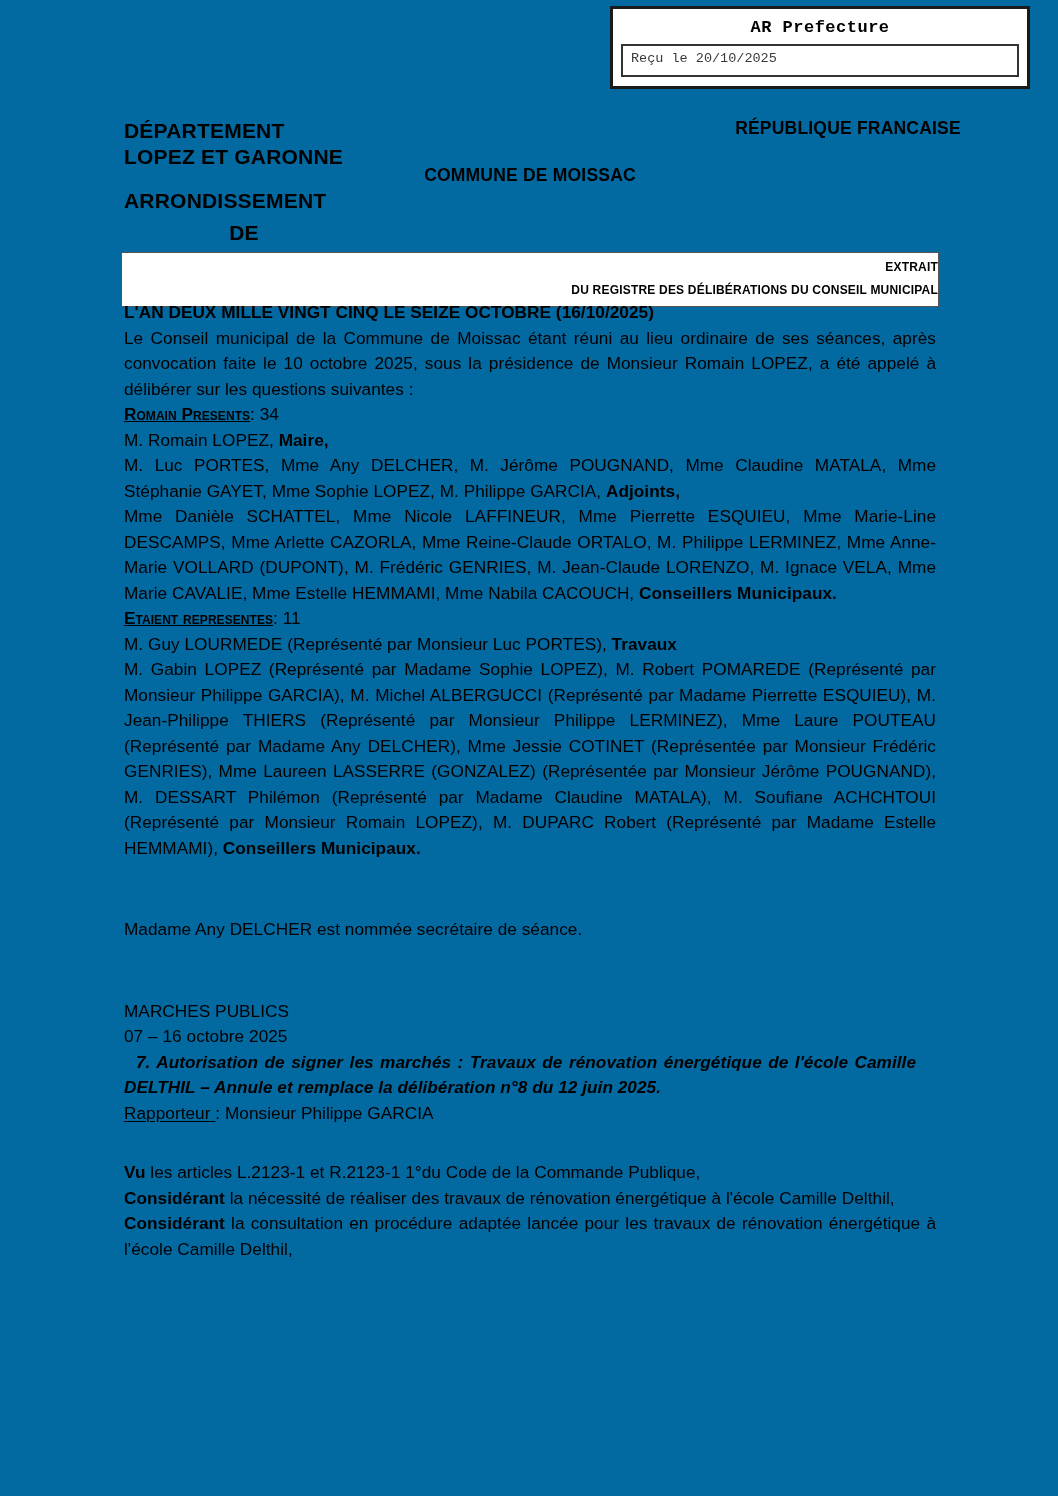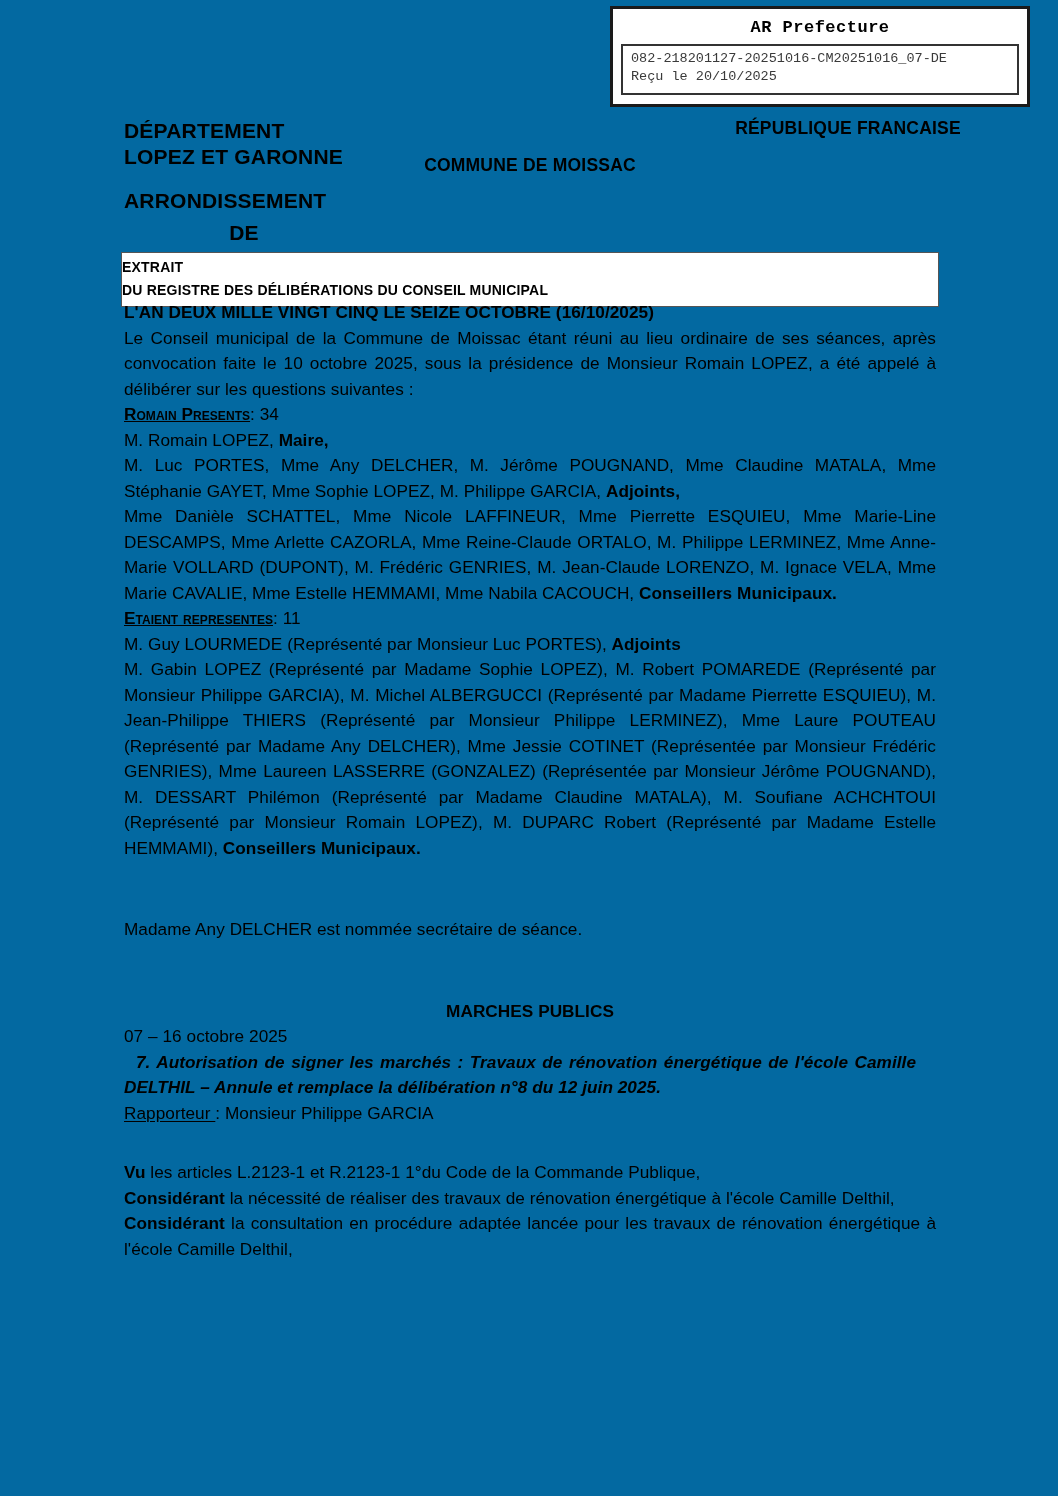--- a/index.html
+++ b/index.html
@@ -72,44 +72,44 @@
     top: 118px;
     width: 440px;
     text-align: center;
     font-weight: bold;
     font-size: 17.5px;
     letter-spacing: 0.2px;
   }
   .hdr-commune {
     position: absolute;
     left: 230px;
-    top: 155px;
+    top: 165px;
     width: 600px;
     text-align: center;
     font-weight: bold;
     font-size: 17.5px;
     letter-spacing: 0.2px;
   }
 
   
   .extrait-box {
     position: absolute;
     left: 121px;
     top: 252px;
     width: 818px;
     box-sizing: border-box;
     border: 1.5px solid #555555;
     background: #ffffff;
     padding: 3px 0 4px 0;
   }
   .extrait-box .l1,
   .extrait-box .l2 {
-    text-align: left;
-    font-weight: bold;
-    font-size: 14px;
+    text-align: right;
+    font-weight: bold;
+    font-size: 12px;
     line-height: 23px;
     letter-spacing: 0.2px;
   }
 
   
   .body {
     position: absolute;
     left: 124px;
     top: 300px;
     width: 812px;
@@ -126,25 +126,24 @@
     font-variant: small-caps;
     font-weight: bold;
     text-decoration: underline;
     text-underline-offset: 1px;
   }
   .spacer-md { height: 34px; }
   .spacer-lg { height: 56px; }
 
   
   .mp-title {
-    font-weight: bold;
+    font-weight: normal;
     font-size: 23px;
     line-height: 30px;
     letter-spacing: 0.2px;
-    text-align: center;
   }
   .mp-date {
     font-size: 17.2px;
     line-height: 26px;
   }
 
   
   .delib {
     margin-top: 26px;
     margin-left: 20px;
@@ -167,21 +166,20 @@
   .clause { margin-top: 30px; }
 </style>
 </head>
 <body>
 
 <div class="page">
 
   <div class="ar-stamp">
     <div class="ar-stamp-title">AR Prefecture</div>
     <div class="ar-stamp-box">
-      <div class="ar-stamp-line">082-218201127-20251016-CM20251016_07-DE</div>
       <div class="ar-stamp-line">Reçu le 20/10/2025</div>
     </div>
   </div>
 
   <div class="hdr-left">
     <div>DÉPARTEMENT</div>
     <div>LOPEZ ET GARONNE</div>
     <div class="blockgap"></div>
     <div>ARRONDISSEMENT</div>
     <div class="ctr">DE</div>
@@ -206,21 +204,21 @@
     <p><span class="smallcaps-ul">Romain Presents</span><span>: 34</span></p>
 
     <p><span>M. Romain LOPEZ, </span><span class="b">Maire,</span></p>
 
     <p class="just"><span>M. Luc PORTES, Mme Any DELCHER, M. Jérôme POUGNAND, Mme Claudine MATALA, Mme Stéphanie GAYET, Mme Sophie LOPEZ, M. Philippe GARCIA, </span><span class="b">Adjoints,</span></p>
 
     <p class="just"><span>Mme Danièle SCHATTEL, Mme Nicole LAFFINEUR, Mme Pierrette ESQUIEU, Mme Marie-Line DESCAMPS, Mme Arlette CAZORLA, Mme Reine-Claude ORTALO, M. Philippe LERMINEZ, Mme Anne-Marie VOLLARD (DUPONT), M. Frédéric GENRIES, M. Jean-Claude LORENZO, M. Ignace VELA, Mme Marie CAVALIE, Mme Estelle HEMMAMI, Mme Nabila CACOUCH, </span><span class="b">Conseillers Municipaux.</span></p>
 
     <p><span class="smallcaps-ul">Etaient representes</span><span>: 11</span></p>
 
-    <p><span>M. Guy LOURMEDE (Représenté par Monsieur Luc PORTES), </span><span class="b">Adjoints</span></p>
+    <p><span>M. Guy LOURMEDE (Représenté par Monsieur Luc PORTES), </span><span class="b">Travaux</span></p>
 
     <p class="just"><span>M. Gabin LOPEZ (Représenté par Madame Sophie LOPEZ), M. Robert POMAREDE (Représenté par Monsieur Philippe GARCIA), M. Michel ALBERGUCCI (Représenté par Madame Pierrette ESQUIEU), M. Jean-Philippe THIERS (Représenté par Monsieur Philippe LERMINEZ), Mme Laure POUTEAU (Représenté par Madame Any DELCHER), Mme Jessie COTINET (Représentée par Monsieur Frédéric GENRIES), Mme Laureen LASSERRE (GONZALEZ) (Représentée par Monsieur Jérôme POUGNAND), M. DESSART Philémon (Représenté par Madame Claudine MATALA), M. Soufiane ACHCHTOUI (Représenté par Monsieur Romain LOPEZ), M. DUPARC Robert (Représenté par Madame Estelle HEMMAMI), </span><span class="b">Conseillers Municipaux.</span></p>
 
     <div class="spacer-lg"></div>
 
     <p>Madame Any DELCHER est nommée secrétaire de séance.</p>
 
     <div class="spacer-lg"></div>
 
     <p class="mp-title">MARCHES PUBLICS</p>

